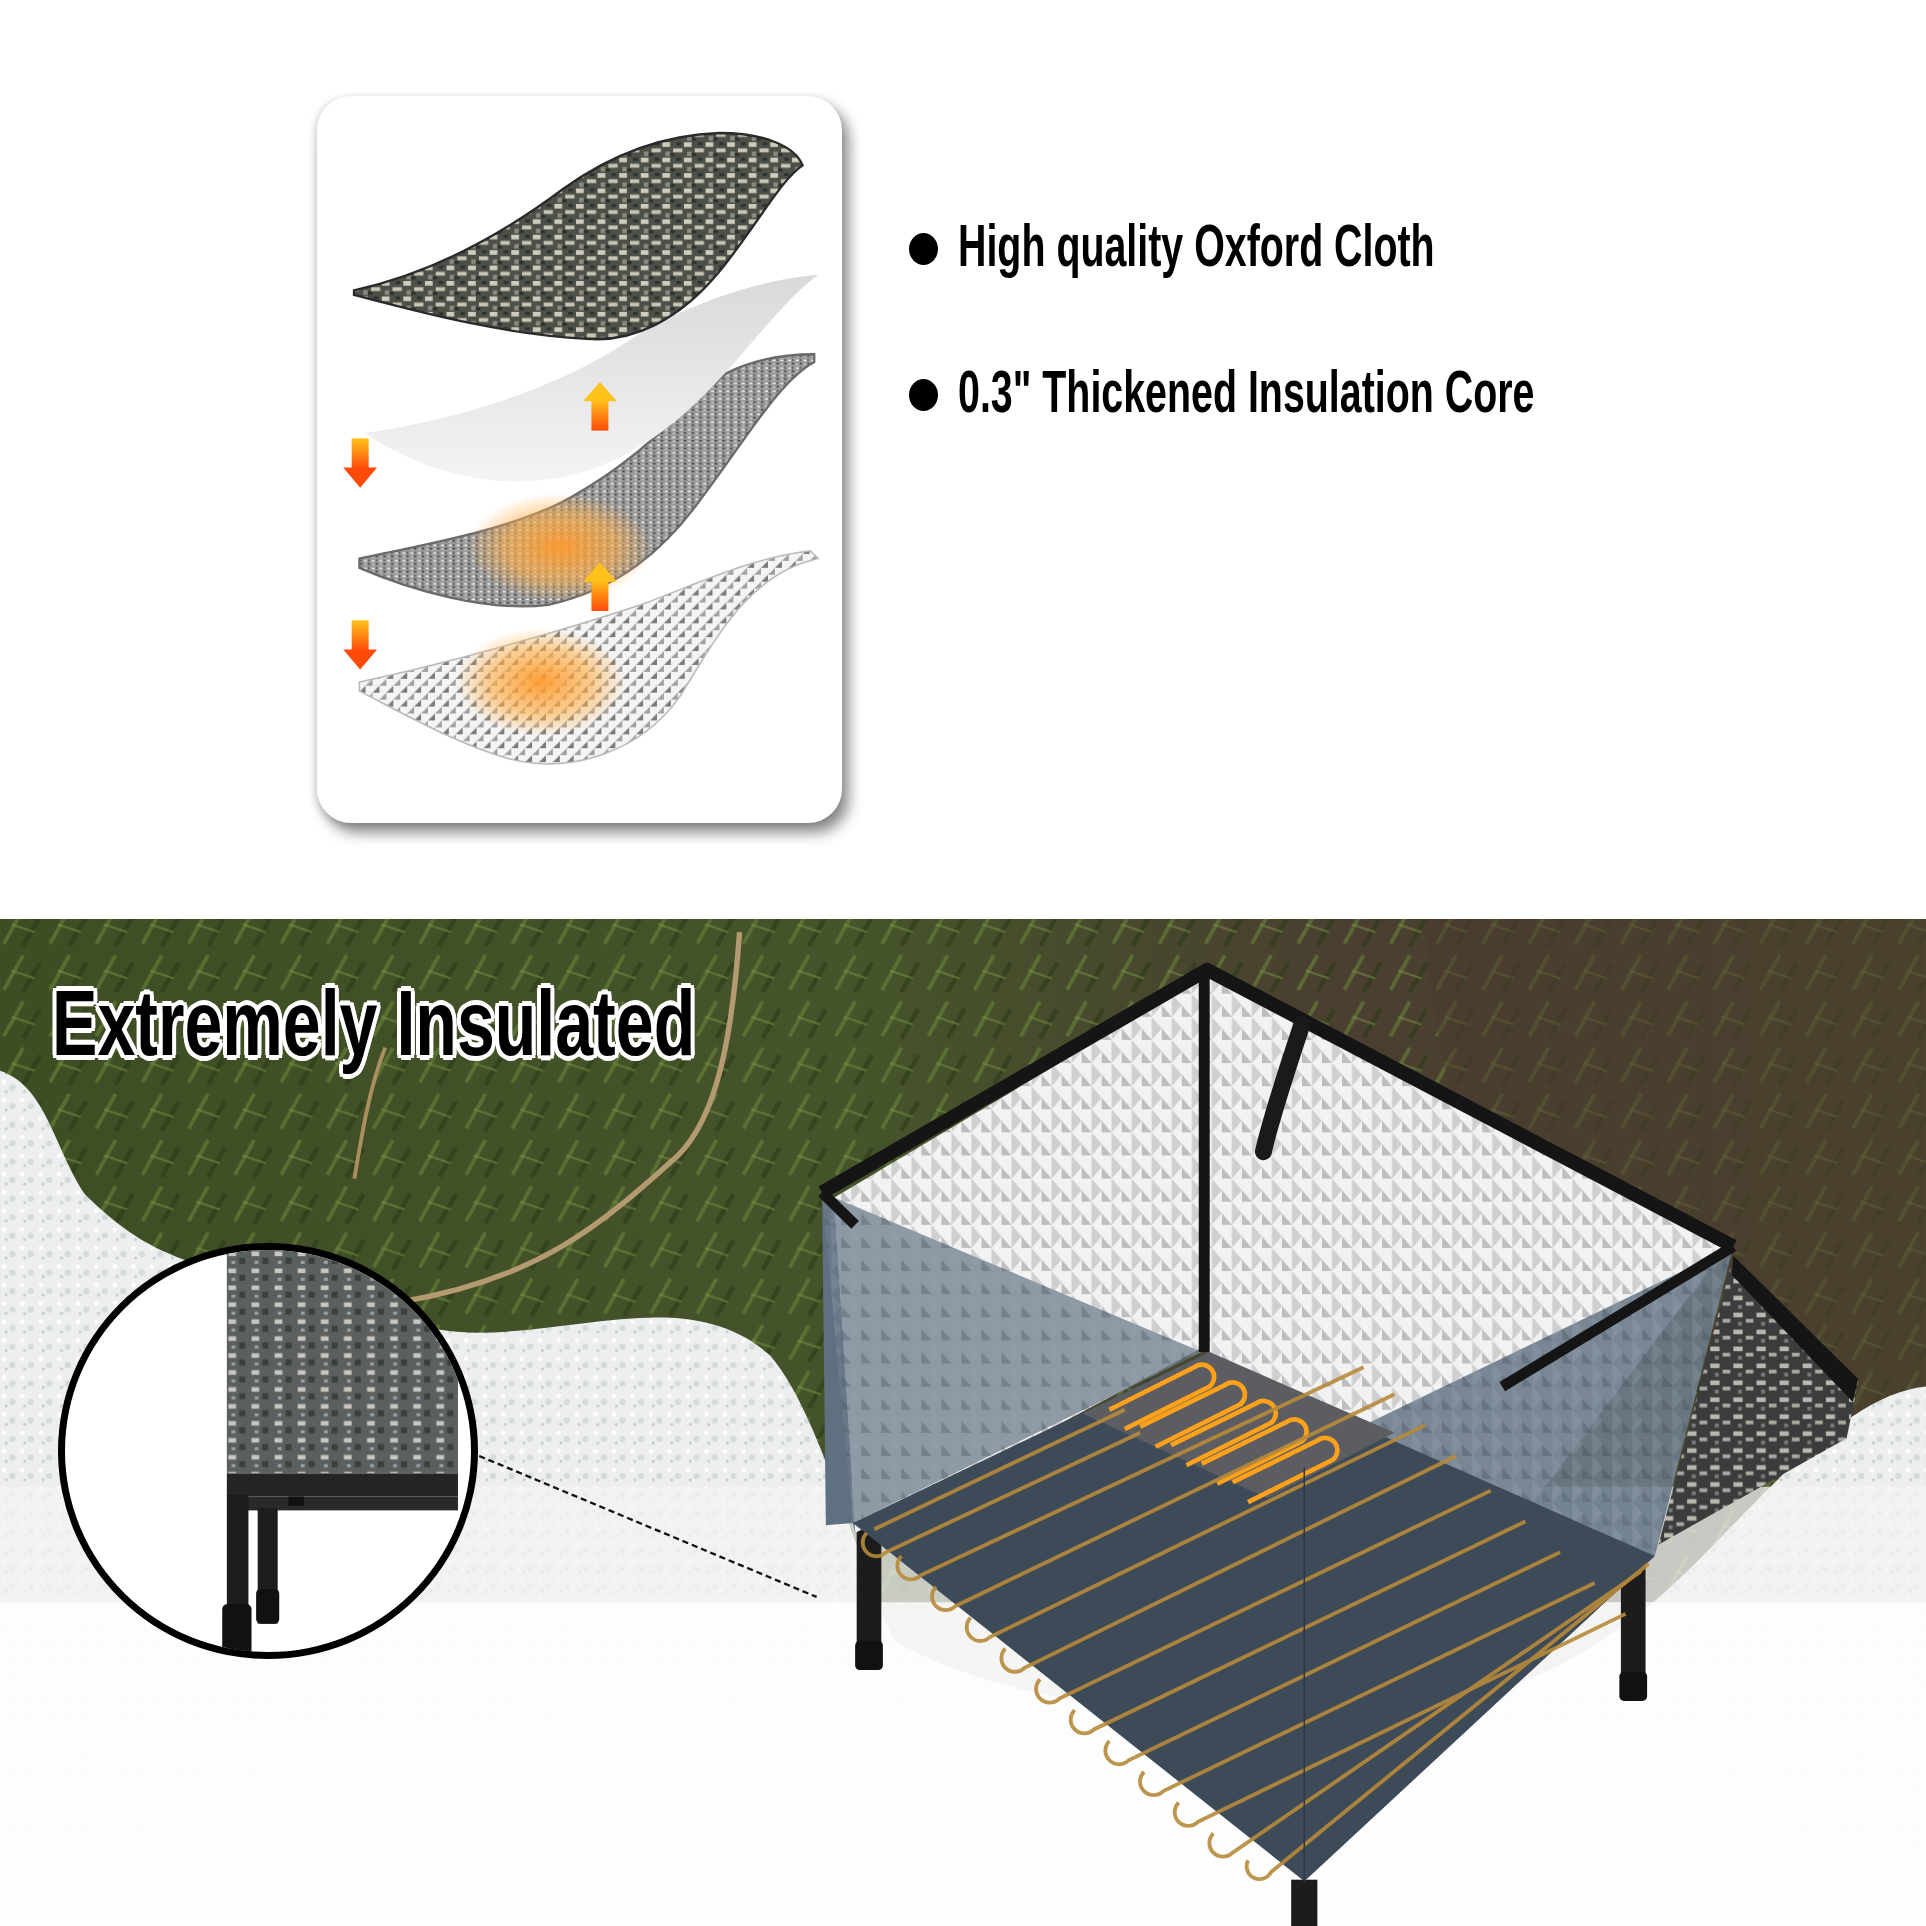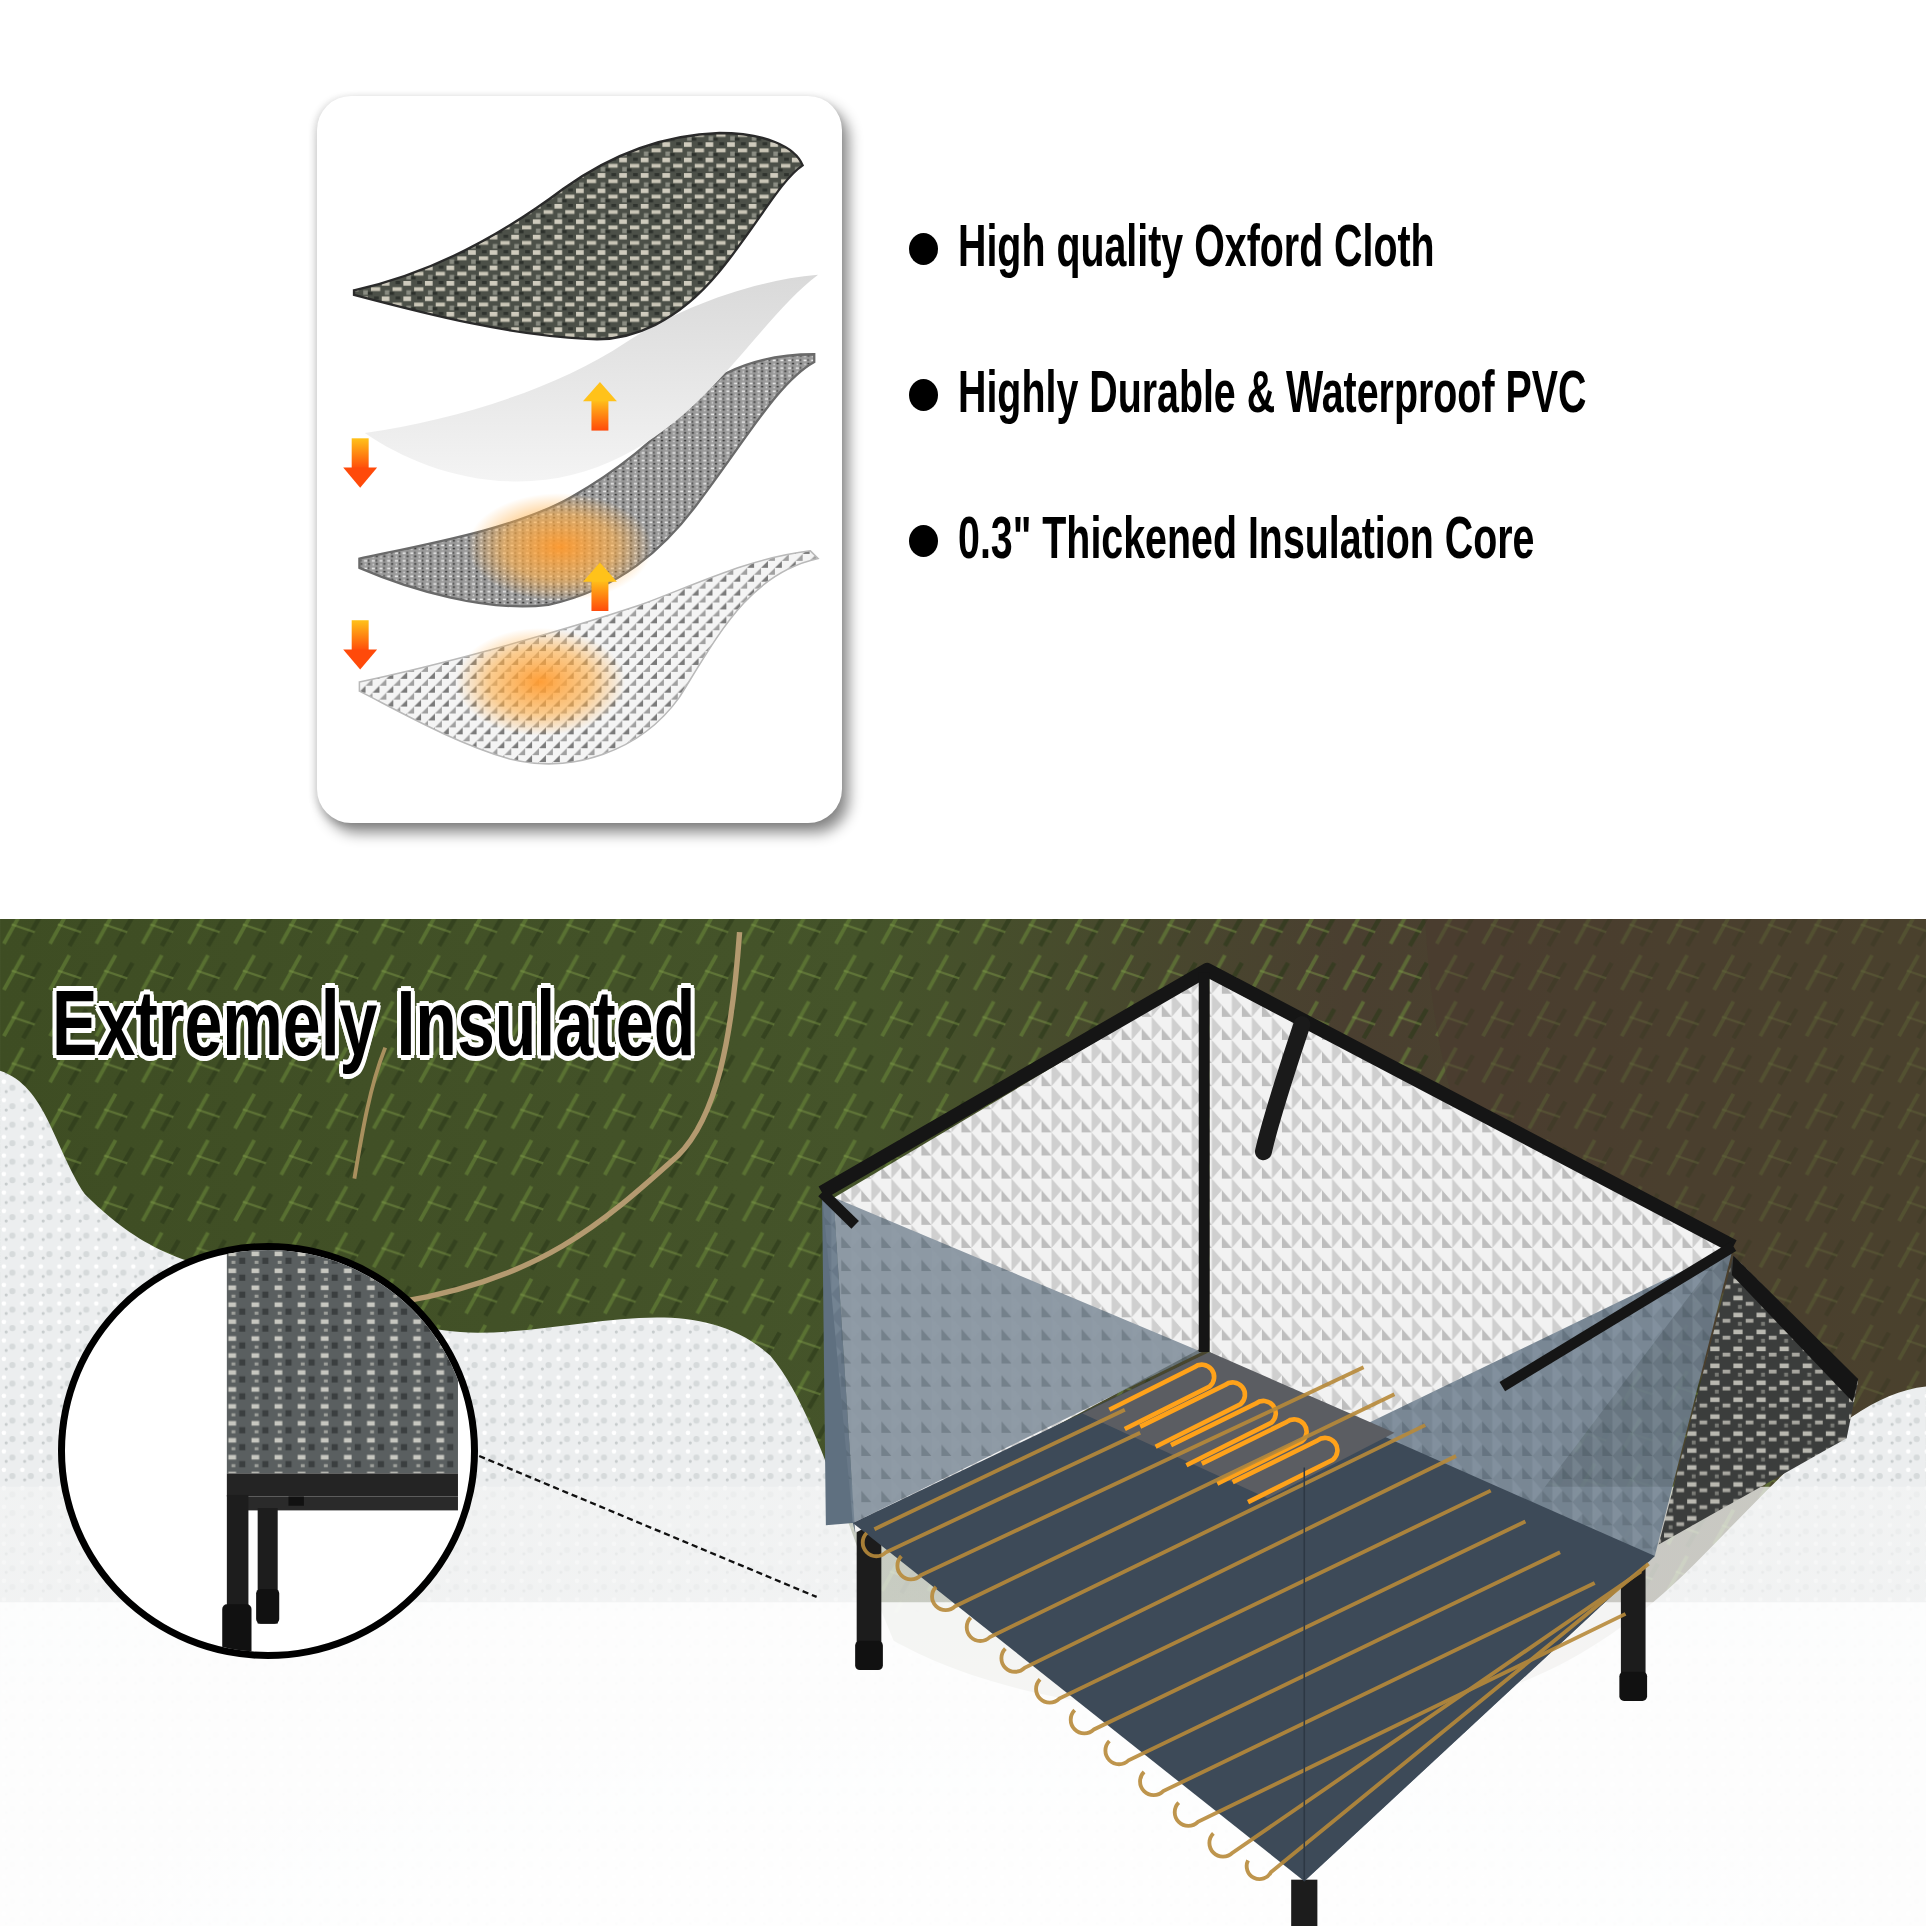--- a/index.html
+++ b/index.html
@@ -131,24 +131,20 @@
         <rect x="356" y="628" width="22" height="40" fill="url(#arrowUp)"></rect>
         <polygon points="345,630 389,630 367,605" fill="#ffc21a"></polygon>
       </g>
     </svg>
   </div>
 
   <div class="features">
     <div class="feature-item">
       <span class="feature-bullet"></span>
       <span class="feature-text">High quality Oxford Cloth</span>
-    </div>
-    <div class="feature-item">
-      <span class="feature-bullet"></span>
-      <span class="feature-text">Highly Durable &amp; Waterproof PVC</span>
     </div>
     <div class="feature-item">
       <span class="feature-bullet"></span>
       <span class="feature-text">0.3" Thickened Insulation Core</span>
     </div>
   </div>
 </div>
 
 <div class="photo-section">
   <svg width="1926" height="1030" viewBox="0 1163 2500 1337">

